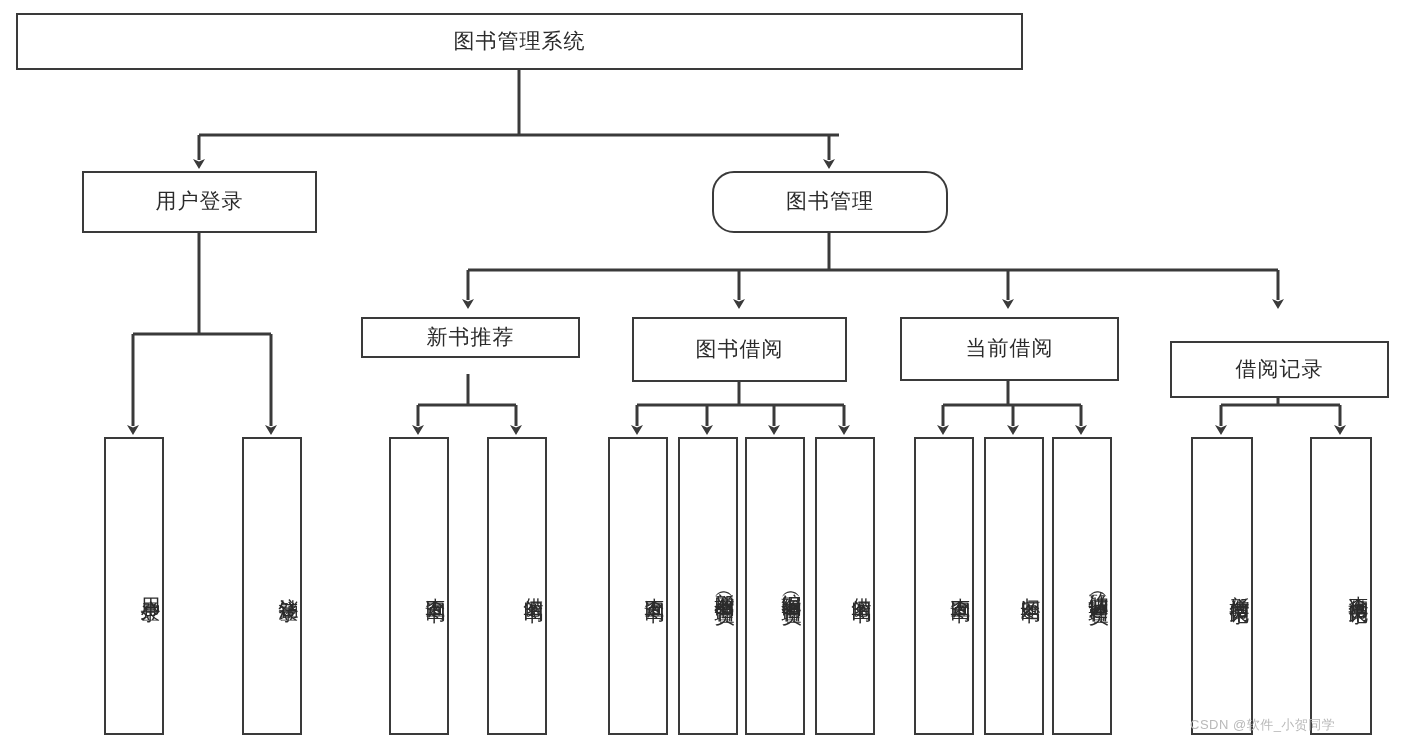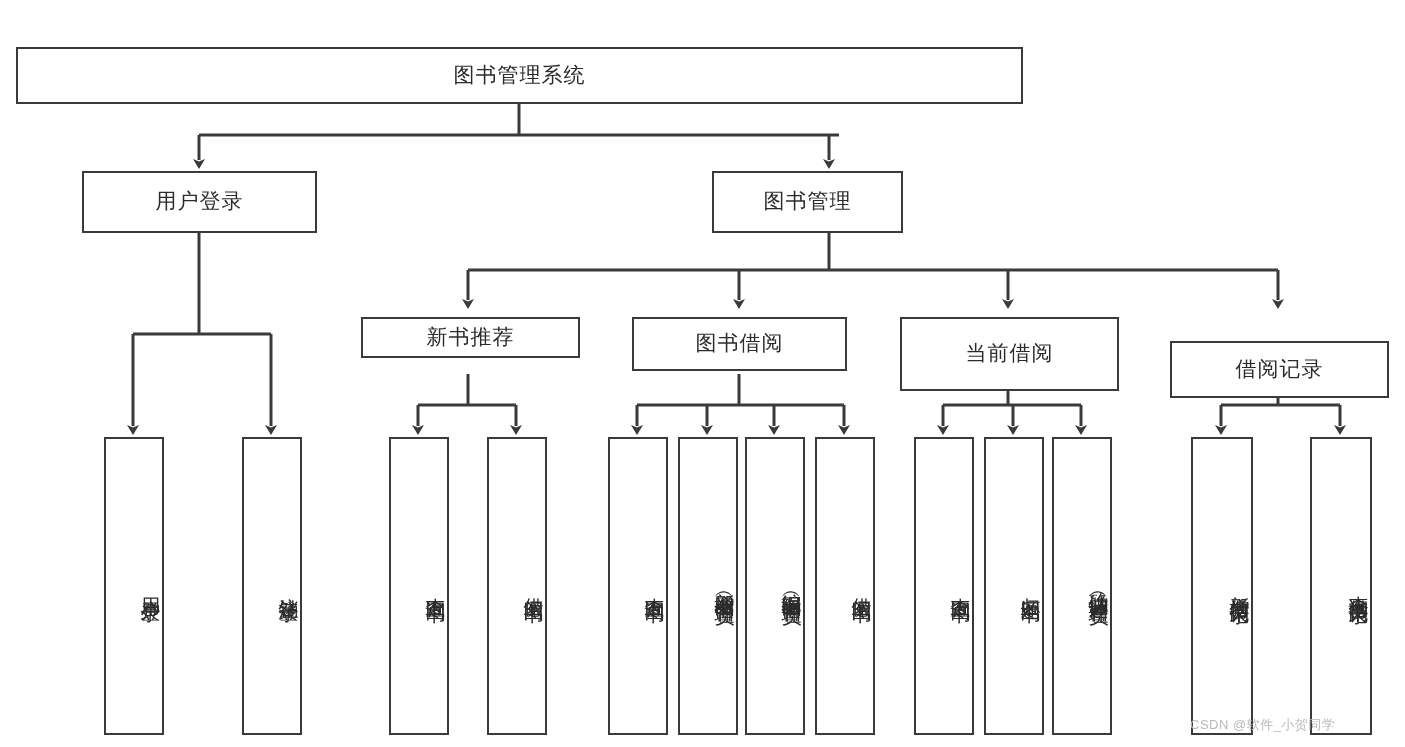--- a/index.html
+++ b/index.html
@@ -110,38 +110,38 @@
       <path d="M1013,405 L1013,426" marker-end="url(#arrow)"></path>
       <path d="M1081,405 L1081,426" marker-end="url(#arrow)"></path>
 
       <path d="M1278,374 L1278,405"></path>
       <path d="M1221,405 L1340,405"></path>
       <path d="M1221,405 L1221,426" marker-end="url(#arrow)"></path>
       <path d="M1340,405 L1340,426" marker-end="url(#arrow)"></path>
     </g>
   </svg>
 
-  <div class="node h" id="n-root" style="left: 16px; top: 13px; width: 1007px; height: 57px; border-color: rgb(58, 58, 58); background: rgb(255, 255, 255); color: rgb(43, 43, 43); margin-top: 34px;">
+  <div class="node h" id="n-root" style="left: 16px; top: 13px; width: 1007px; height: 57px; border-color: rgb(58, 58, 58); background: rgb(255, 255, 255); color: rgb(43, 43, 43);">
     <span class="node-text">图书管理系统</span>
   </div>
 
   <div class="node h" id="n-l1-0" style="left: 82px; top: 171px; width: 235px; height: 62px; border-color: rgb(58, 58, 58); background: rgb(255, 255, 255); color: rgb(43, 43, 43);">
     <span class="node-text">用户登录</span>
   </div>
-  <div class="node h" id="n-l1-1" style="left: 712px; top: 171px; width: 191px; height: 62px; border-color: rgb(58, 58, 58); background: rgb(255, 255, 255); color: rgb(43, 43, 43);">
+  <div class="node h" id="n-l1-1" style="left: 712px; top: 171px; width: 236px; height: 62px; border-color: rgb(58, 58, 58); background: rgb(255, 255, 255); color: rgb(43, 43, 43); border-radius: 22px;">
     <span class="node-text">图书管理</span>
   </div>
 
   <div class="node h" id="n-l2-0" style="left: 361px; top: 317px; width: 219px; height: 41px; border-color: rgb(58, 58, 58); background: rgb(255, 255, 255); color: rgb(43, 43, 43);">
     <span class="node-text">新书推荐</span>
   </div>
-  <div class="node h" id="n-l2-1" style="left: 632px; top: 317px; width: 215px; height: 54px; border-color: rgb(58, 58, 58); background: rgb(255, 255, 255); color: rgb(43, 43, 43);">
+  <div class="node h" id="n-l2-1" style="left: 632px; top: 317px; width: 215px; height: 65px; border-color: rgb(58, 58, 58); background: rgb(255, 255, 255); color: rgb(43, 43, 43);">
     <span class="node-text">图书借阅</span>
   </div>
-  <div class="node h" id="n-l2-2" style="left: 900px; top: 317px; width: 219px; height: 74px; border-color: rgb(58, 58, 58); background: rgb(255, 255, 255); color: rgb(43, 43, 43);">
+  <div class="node h" id="n-l2-2" style="left: 900px; top: 317px; width: 219px; height: 64px; border-color: rgb(58, 58, 58); background: rgb(255, 255, 255); color: rgb(43, 43, 43);">
     <span class="node-text">当前借阅</span>
   </div>
   <div class="node h" id="n-l2-3" style="left: 1170px; top: 317px; width: 219px; height: 57px; border-color: rgb(58, 58, 58); background: rgb(255, 255, 255); color: rgb(43, 43, 43); margin-top: 24px;">
     <span class="node-text">借阅记录</span>
   </div>
 
   <div class="node v" id="n-leaf-0" style="left: 104px; top: 437px; width: 60px; height: 298px; border-color: rgb(58, 58, 58); background: rgb(255, 255, 255); color: rgb(43, 43, 43);">
     <span class="node-text">用户登录</span>
   </div>
   <div class="node v" id="n-leaf-1" style="left: 242px; top: 437px; width: 60px; height: 298px; border-color: rgb(58, 58, 58); background: rgb(255, 255, 255); color: rgb(43, 43, 43);">

